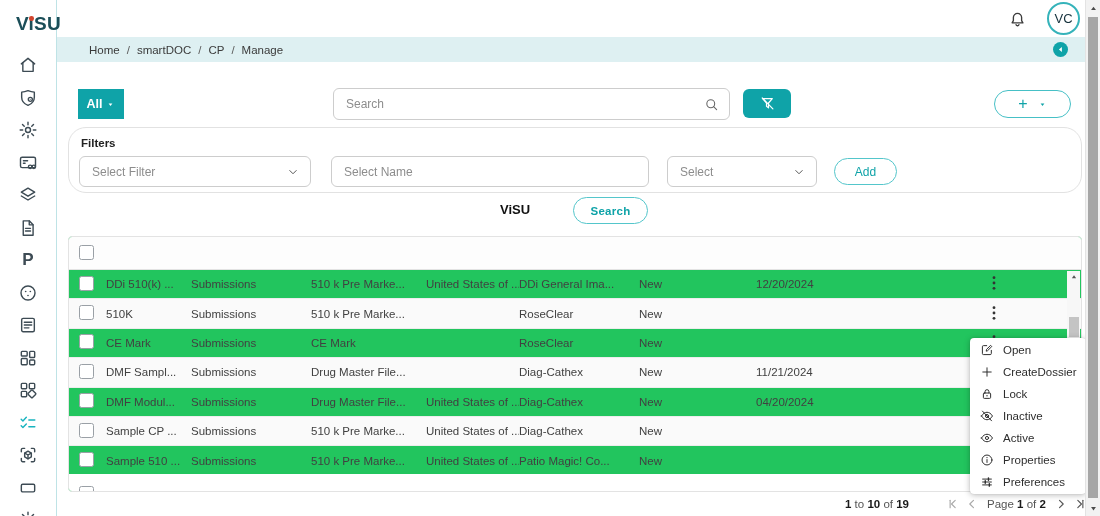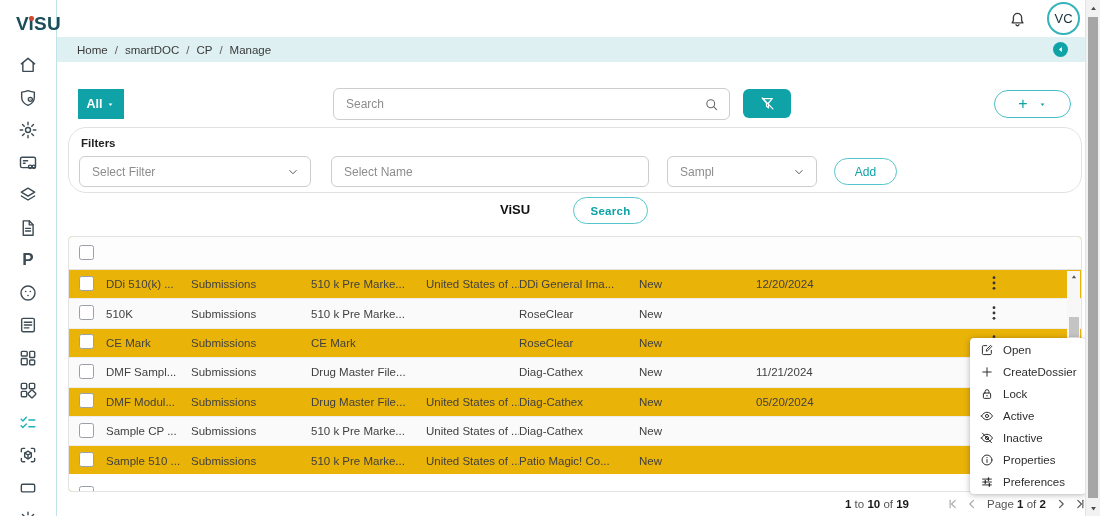--- a/index.html
+++ b/index.html
@@ -22,21 +22,21 @@
 .side-item{height:32.5px;width:100%;display:flex;align-items:center;justify-content:center}
 .side-item .icon{width:20px;height:20px;color:var(--icon)}
 .side-item.active .icon{color:var(--active-icon)}
 .pletter{display:block;width:100%;text-align:center;font-size:17px;font-weight:bold;line-height:20px;color:currentColor}
 
 
 .bell-btn{position:absolute;left:1008px;top:9px;width:19px;height:21px;color:#3c3c3c;z-index:2}
 .avatar{position:absolute;left:1047px;top:2px;width:33px;height:33px;border-radius:50%;border:2px solid #35b3ba;background:#fff;display:flex;align-items:center;justify-content:center;font-size:13px;color:#16323d;z-index:2}
 
 
-.crumbbar{position:absolute;left:57px;top:37px;width:1028px;height:25px;background:var(--crumb-bg);display:flex;align-items:center;padding-left:20px;font-size:11.5px;color:#3a3a3a;z-index:1}
+.crumbbar{position:absolute;left:57px;top:37px;width:1028px;height:25px;background:var(--crumb-bg);display:flex;align-items:center;padding-left:32px;font-size:11.5px;color:#3a3a3a;z-index:1}
 .crumbs{display:flex;align-items:center}
 .crumb-item{display:flex;align-items:center}
 .crumb{color:#3a3a3a;text-decoration:none}
 .sep{margin:0 7px;color:#5a5a5a}
 .crumbs > .crumb-item:nth-of-type(1) > .sep{display:none}
 .crumb-back{position:absolute;right:17px;top:5px;width:15px;height:15px;border-radius:50%;background:var(--primary);display:flex;align-items:center;justify-content:center}
 .crumb-back .icn{width:11px;height:11px;color:#fff}
 
 
 .all-btn{position:absolute;left:78px;top:89px;width:46px;height:30px;background:var(--primary);border-radius:0;color:#fff;font-weight:bold;font-size:12.5px;display:flex;align-items:center;justify-content:center;gap:4px}
@@ -61,21 +61,21 @@
 .f-ctl input{flex:1;font-size:12px;color:#333}
 .f-ctl input::placeholder{color:#8d8d8d}
 .f-ctl .icn{width:14px;height:14px;color:#555;flex:none}
 .add-btn{position:absolute;left:765px;top:30px;width:63px;height:27px;border:1.5px solid #54c6cb;border-radius:14px;color:var(--primary);font-weight:normal;font-size:12px;display:flex;align-items:center;justify-content:center}
 
 
 .reset-btn{position:absolute;left:500px;top:202px;font-weight:bold;font-size:13px;color:#111}
 .search-pill{position:absolute;left:573px;top:197px;width:75px;height:27px;border:1.5px solid #54c6cb;border-radius:14px;color:var(--primary);font-weight:bold;font-size:11.5px;display:flex;align-items:center;justify-content:center;letter-spacing:.3px}
 
 
-.table{position:absolute;left:68px;top:236px;width:1014px;height:256px;border:1px solid #e3e3e3;border-radius:4px;background:#eab308;overflow:hidden}
+.table{position:absolute;left:68px;top:236px;width:1014px;height:256px;border:1px solid #e3e3e3;border-radius:4px;background:#22c55e;overflow:hidden}
 .grid-cols{display:grid;grid-template-columns:37px 85px 120px 115px 93px 120px 117px 107px 113px 103px;align-items:center}
 .thead{height:33px;border-bottom:1px solid #e3e3e3;background:#fdfdfd;font-size:11.5px;font-weight:bold;color:#24292e}
 .th,.td{overflow:hidden;white-space:nowrap;text-overflow:clip;padding-right:6px}
 .t-row{height:29.4px;border-bottom:1px solid #ededed;font-size:11.5px;color:#414141}
 .tbody > .t-row:nth-of-type(even){background:#fafafa}
 .checkbox{display:inline-block;width:15px;height:15px;border:1.5px solid #9aa0a6;border-radius:2.5px;background:#fff;margin-left:10px}
 .kebab{width:20px;height:20px;color:#333;margin-left:8px}
 .partial-row{position:absolute;left:0;bottom:0;width:calc(100% - 14px);height:17px;overflow:hidden;background:#fff}
 .partial-row .checkbox{margin-top:12px}
 .t-scroll{position:absolute;right:1px;top:34px;bottom:1px;width:13px;background:#f7f7f7;z-index:3}
@@ -325,21 +325,21 @@
       <span class="icn">
           <svg viewBox="0 0 24 24" fill="none" stroke="currentColor" stroke-width="1.7" stroke-linecap="round" stroke-linejoin="round">
             <path d="m6.5 9.5 5.5 5.5 5.5-5.5"></path>
           </svg>
         </span>
     </div>
     <div class="f-ctl f-name">
       <input type="text" placeholder="Select Name" style="">
     </div>
     <div class="f-ctl f-select">
-      <span class="ph">Sampl</span>
+      <span class="ph">Select</span>
       <span class="icn">
           <svg viewBox="0 0 24 24" fill="none" stroke="currentColor" stroke-width="1.7" stroke-linecap="round" stroke-linejoin="round">
             <path d="m6.5 9.5 5.5 5.5 5.5-5.5"></path>
           </svg>
         </span>
     </div>
     <button class="add-btn">Add</button>
   </section>
 
   <button class="reset-btn">ViSU</button>
@@ -435,21 +435,21 @@
           </div>
         </div>
         <div class="t-row grid-cols">
           <div class="td"><span class="checkbox"></span></div>
           <div class="td">DMF Modul...</div>
           <div class="td">Submissions</div>
           <div class="td">Drug Master File...</div>
           <div class="td">United States of ...</div>
           <div class="td">Diag-Cathex</div>
           <div class="td">New</div>
-          <div class="td">05/20/2024</div>
+          <div class="td">04/20/2024</div>
           <div class="td"></div>
           <div class="td">
             <button class="kebab">
               <span><svg viewBox="0 0 24 24">
                   <circle cx="12" cy="5.6" r="1.7" fill="currentColor"></circle>
                   <circle cx="12" cy="12" r="1.7" fill="currentColor"></circle>
                   <circle cx="12" cy="18.4" r="1.7" fill="currentColor"></circle>
                 </svg></span>
             </button>
           </div>
@@ -535,33 +535,33 @@
             <circle cx="12" cy="14.9" r="1.2" fill="currentColor" stroke="none"></circle>
           </svg>
         </span>
         <span class="ctx-label">Lock</span>
       </button>
       <button class="ctx-item">
         <span class="ctx-icon">
           <svg viewBox="0 0 24 24" fill="none" stroke="currentColor" stroke-width="1.7" stroke-linecap="round" stroke-linejoin="round">
             <path d="M2.6 12C5.4 7.4 8.6 5.6 12 5.6s6.6 1.8 9.4 6.4c-2.8 4.6-6 6.4-9.4 6.4S5.4 16.6 2.6 12Z"></path>
             <circle cx="12" cy="12" r="2.7"></circle>
-          </svg>
-        </span>
-        <span class="ctx-label">Active</span>
+            <path d="m4.2 3.6 15.6 16.6"></path>
+          </svg>
+        </span>
+        <span class="ctx-label">Inactive</span>
       </button>
       <button class="ctx-item">
         <span class="ctx-icon">
           <svg viewBox="0 0 24 24" fill="none" stroke="currentColor" stroke-width="1.7" stroke-linecap="round" stroke-linejoin="round">
             <path d="M2.6 12C5.4 7.4 8.6 5.6 12 5.6s6.6 1.8 9.4 6.4c-2.8 4.6-6 6.4-9.4 6.4S5.4 16.6 2.6 12Z"></path>
             <circle cx="12" cy="12" r="2.7"></circle>
-            <path d="m4.2 3.6 15.6 16.6"></path>
-          </svg>
-        </span>
-        <span class="ctx-label">Inactive</span>
+          </svg>
+        </span>
+        <span class="ctx-label">Active</span>
       </button>
       <button class="ctx-item">
         <span class="ctx-icon">
           <svg viewBox="0 0 24 24" fill="none" stroke="currentColor" stroke-width="1.7" stroke-linecap="round" stroke-linejoin="round">
             <circle cx="12" cy="12" r="8.5"></circle>
             <path d="M12 11.2v5"></path>
             <circle cx="12" cy="7.9" r="1.1" fill="currentColor" stroke="none"></circle>
           </svg>
         </span>
         <span class="ctx-label">Properties</span>

